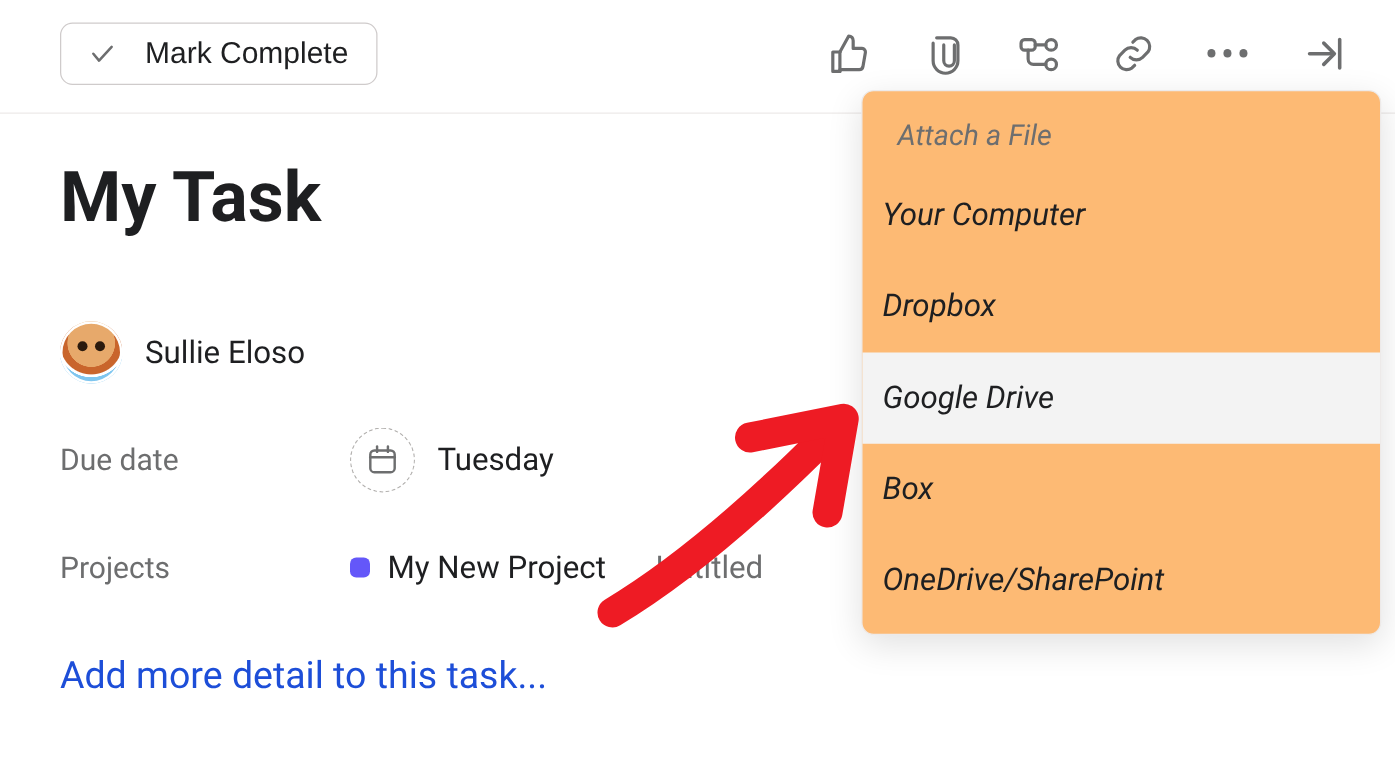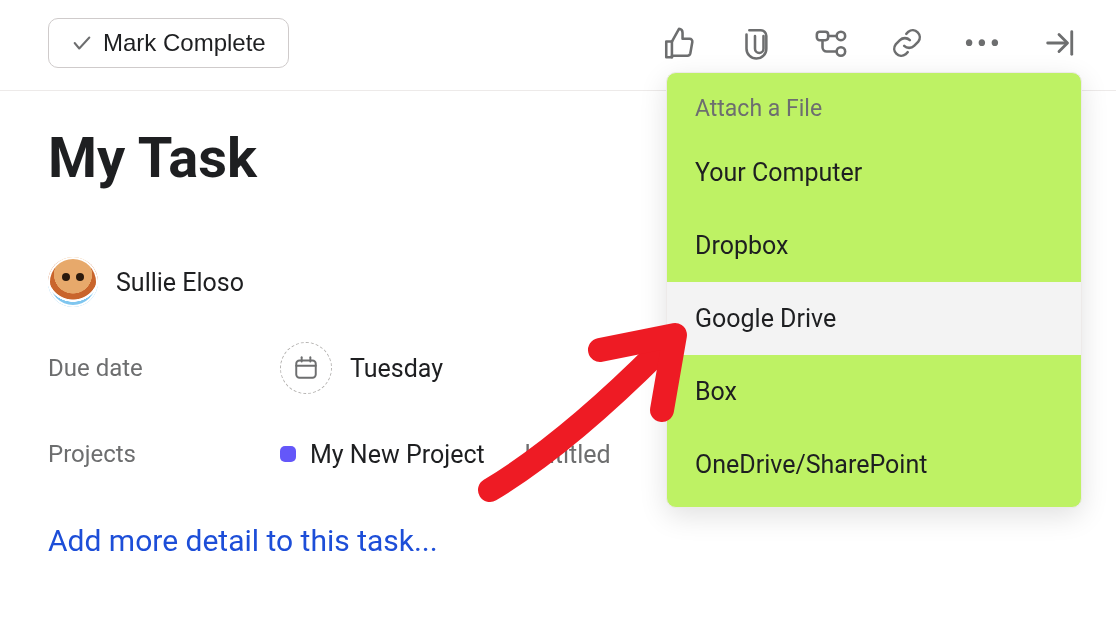--- a/index.html
+++ b/index.html
@@ -17,21 +17,21 @@
   .topbar {
     display: flex;
     align-items: center;
     justify-content: space-between;
     padding: 18px 40px 22px 48px;
     border-bottom: 1px solid #edeae9;
   }
   .mark-complete {
     display: inline-flex;
     align-items: center;
-    gap: 10px;
+    gap: 23px;
     border: 1.5px solid #cfcbcb;
     border-radius: 10px;
     padding: 10px 22px;
     font-size: 24px;
     cursor: pointer;
     background: #fff;
     color: #1e1f21;
   }
   .mark-complete svg { width: 22px; height: 22px; }
   .toolbar-icons {
@@ -113,37 +113,38 @@
     font-size:25px;
   }
   .desc-placeholder{
     font-size:30px;
     color:#1d4ed8;
   }
   
   .dropdown {
     position: absolute;
     top: 72px;
-    left: 666px;
+    left: 689px;
     width: 416px;
-    background: #bef264;
+    background: #fdba74;
     border: 1px solid #edeae9;
     border-radius: 10px;
     box-shadow: 0 8px 28px rgba(0,0,0,0.12);
     padding: 4px 0 6px 0;
     z-index: 20;
+    font-style: italic;
   }
   .dd-header{
     font-size: 23px;
     color:#6d6e6f;
     padding: 18px 28px 14px 28px;
   }
   .dd-item{
     font-size: 25px;
-    padding: 22px 28px;
+    padding: 22px 16px;
     cursor: pointer;
     color:#1e1f21;
   }
   .dd-item.highlight{
     background:#f3f3f3;
   }
   
   .annotation{
     position:absolute;
     left:450px;

